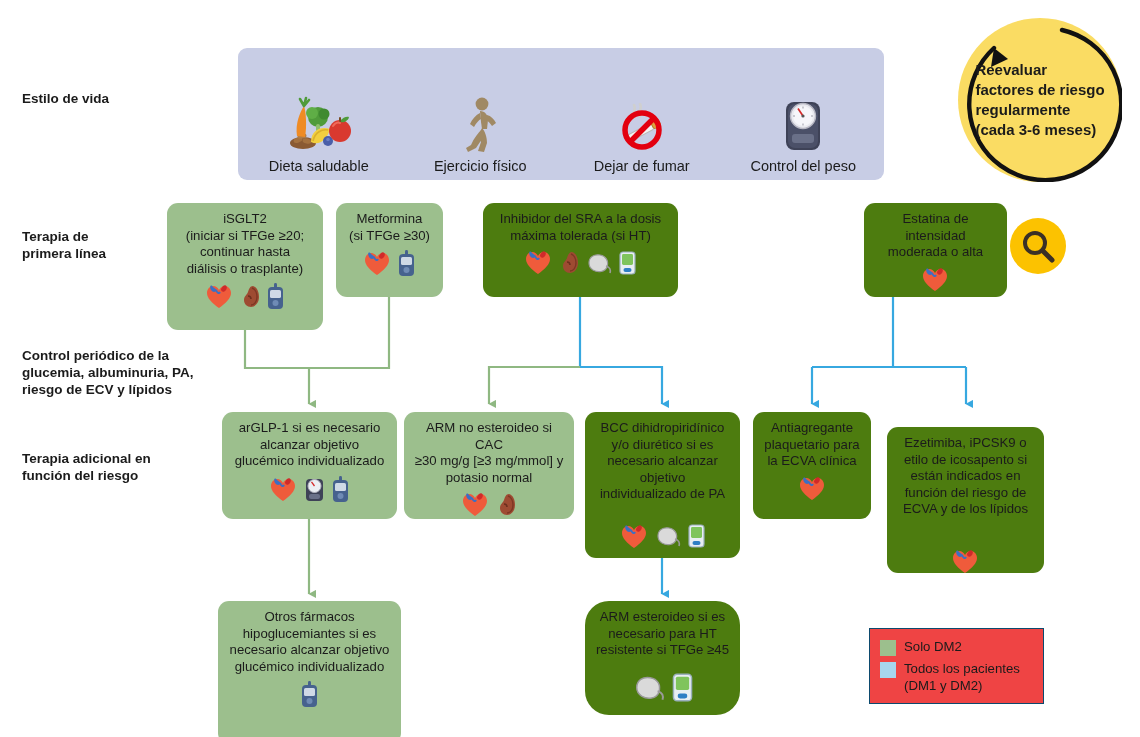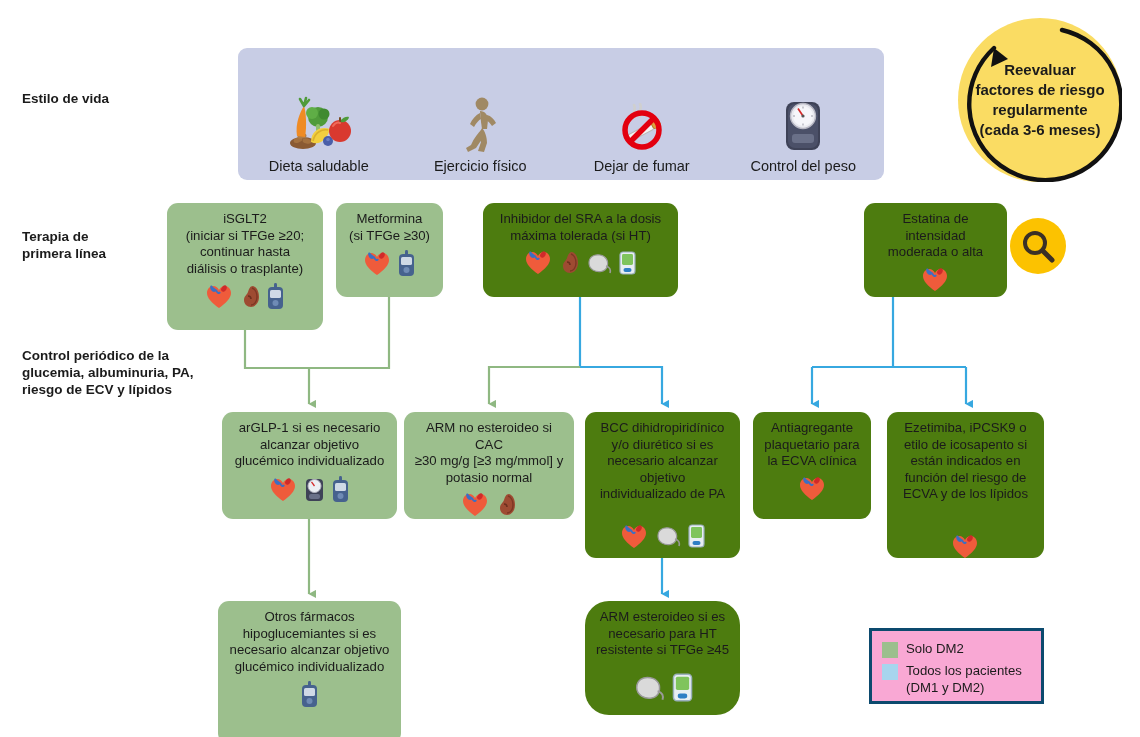--- a/index.html
+++ b/index.html
@@ -31,29 +31,29 @@
   }
   .node.green{background:#9cbf8d;}
   .node.blue{background:#4d7c0f;}
   .node .txt{white-space:pre-line;}
   .node .icons{display:flex;align-items:center;justify-content:center;gap:7px;margin-top:6px;flex:0 0 auto;}
 
   svg.conn{position:absolute;left:0;top:0;width:1140px;height:737px;pointer-events:none;}
 
   .cycle{
     position:absolute;border-radius:50%;background:#fadc63;
-    display:flex;align-items:center;justify-content:center;text-align:center;
+    display:flex;align-items:center;justify-content:center;
     font-weight:bold;font-size:15px;line-height:20px;color:#1b1b1b;
   }
   .cycle .ctxt{white-space:pre-line;z-index:2;padding:0 14px;}
 
   .magnifier{position:absolute;width:56px;height:56px;border-radius:50%;background:#fcc200;display:flex;align-items:center;justify-content:center;}
 
   .legend{
-    position:absolute;border:3px solid #0c4a6e;background:#f9a8d4;
+    position:absolute;border:1px solid #0c4a6e;background:#ef4444;
     padding:9px 12px 2px 10px;box-sizing:border-box;
   }
   .legend-row{display:flex;align-items:flex-start;margin-bottom:4px;}
   .legend-row:last-child{margin-bottom:0;}
   .swatch{width:16px;height:16px;flex:0 0 16px;margin-right:8px;margin-top:2px;}
   .legend-label{font-size:13.2px;line-height:17px;white-space:pre-line;color:#1b1b1b;}
 </style>
 </head>
 <body>
 
@@ -98,20 +98,22 @@
       <path d="M662,558 L662,594" marker-end="url(#abl)"></path>
     </g>
   </svg>
 
   <div class="rowlabel" style="left:22px;top:90px;width:170px;">Estilo de vida</div>
   <div class="rowlabel" style="left:22px;top:228px;width:170px;">Terapia de
 primera línea</div>
   <div class="rowlabel" style="left:22px;top:347px;width:180px;">Control periódico de la
 glucemia, albuminuria, PA,
 riesgo de ECV y lípidos</div>
+  <div class="rowlabel" style="left:22px;top:450px;width:180px;">Terapia adicional en
+función del riesgo</div>
 
   <div class="lifestyle-bar" style="left:238px;top:48px;width:646px;height:132px;">
     <div class="ls-item" style="width:160px;">
       <span class="ls-icon">
         <svg width="64" height="58" viewBox="0 0 64 58">
           <ellipse cx="16" cy="47" rx="13" ry="6" fill="#8a5a33"></ellipse>
           <ellipse cx="11" cy="44" rx="4.5" ry="2.6" fill="#a4713f" transform="rotate(-18 11 44)"></ellipse>
           <ellipse cx="20" cy="45" rx="4.5" ry="2.6" fill="#a4713f" transform="rotate(14 20 45)"></ellipse>
           <ellipse cx="15" cy="40" rx="4.5" ry="2.6" fill="#b07c46" transform="rotate(-5 15 40)"></ellipse>
           <path d="M10,40 C8,28 13,16 17,10 C19,16 20,30 18,41 Z" fill="#ef8b24"></path>
@@ -361,21 +363,21 @@
     <span class="icons">
       <svg width="27" height="25" viewBox="0 0 27 25">
           <path d="M13,24 C6,19 1,14 1,9 C1,5 4,2 7,2 C10,2 12,4 13,6 C14,4 16,2 19,2 C22,2 25,5 25,9 C25,14 20,19 13,24 Z" fill="#ef5b3b"></path>
           <path d="M7,3 C5,0 3,2 5,6 C7,9 10,8 11,6 Z" fill="#3b6fc4"></path>
           <path d="M17,2 C20,0 22,3 20,6 C18,9 15,8 15,5 Z" fill="#d02a2a"></path>
           <path d="M10,6 C11,9 13,10 14,8" stroke="#3b6fc4" stroke-width="2" fill="none"></path>
         </svg>
     </span>
   </div>
 
-  <div class="node blue" style="left:887px;top:412px;width:157px;height:146px;gap:25px;">
+  <div class="node blue" style="left:887px;top:427px;width:157px;height:146px;gap:25px;">
     <span class="txt">Ezetimiba, iPCSK9 o
 etilo de icosapento si
 están indicados en
 función del riesgo de
 ECVA y de los lípidos</span>
     <span class="icons">
       <svg width="27" height="25" viewBox="0 0 27 25">
           <path d="M13,24 C6,19 1,14 1,9 C1,5 4,2 7,2 C10,2 12,4 13,6 C14,4 16,2 19,2 C22,2 25,5 25,9 C25,14 20,19 13,24 Z" fill="#ef5b3b"></path>
           <path d="M7,3 C5,0 3,2 5,6 C7,9 10,8 11,6 Z" fill="#3b6fc4"></path>
           <path d="M17,2 C20,0 22,3 20,6 C18,9 15,8 15,5 Z" fill="#d02a2a"></path>

